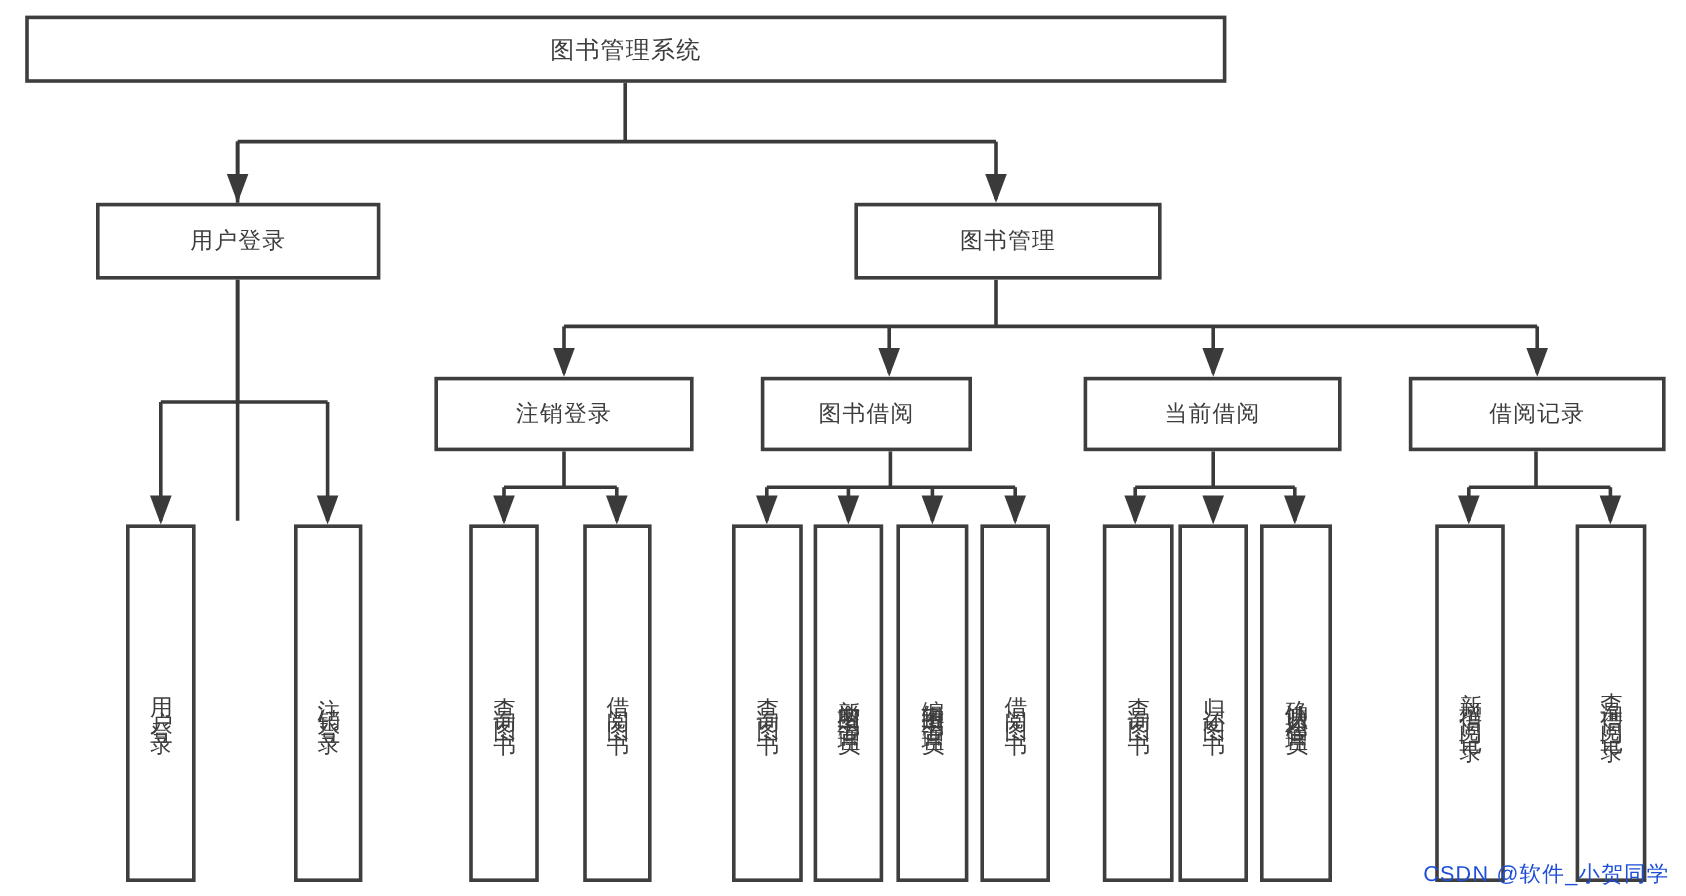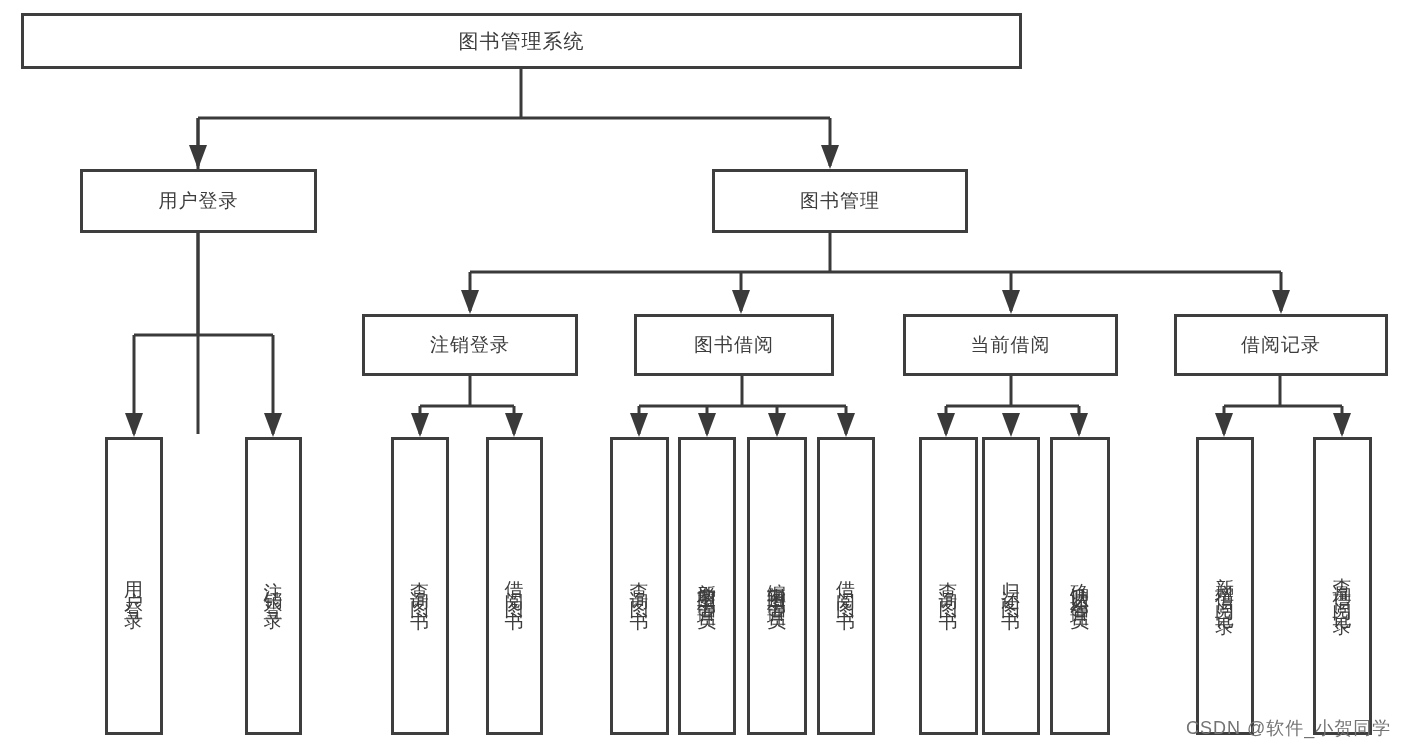--- a/index.html
+++ b/index.html
@@ -13,21 +13,21 @@
     border:3px solid #3e3e3e;display:flex;align-items:center;justify-content:center;
     z-index:1;font-size:19px;letter-spacing:1px;white-space:nowrap;
   }
   .node.root{font-size:20px;}
   .vnode{padding:6px 0;}
   .vnode span{
     writing-mode:vertical-rl;text-orientation:mixed;
     letter-spacing:10px;line-height:1;font-size:19px;display:block;
   }
   .watermark{
-    position:absolute;z-index:2;color:#737373;font-size:18px;letter-spacing:1px;
+    position:absolute;z-index:2;color:#1d4ed8;font-size:18px;letter-spacing:1px;
     white-space:nowrap;
   }
 </style>
 </head>
 <body>
 
 <div id="stage">
 
   <svg id="wires" width="1405" height="747" viewBox="0 0 1405 747">
     <g stroke="#3a3a3a" stroke-width="3" fill="none">
@@ -104,21 +104,21 @@
   <div class="node" style="left:80px;top:169px;width:237px;height:64px;">
     <span>用户登录</span>
   </div>
   <div class="node" style="left:712px;top:169px;width:256px;height:64px;">
     <span>图书管理</span>
   </div>
 
   <div class="node" style="left:362px;top:314px;width:216px;height:62px;">
     <span>注销登录</span>
   </div>
-  <div class="node" style="left:634px;top:314px;width:200px;height:62px;">
+  <div class="node" style="left:634px;top:314px;width:176px;height:62px;">
     <span>图书借阅</span>
   </div>
   <div class="node" style="left:903px;top:314px;width:215px;height:62px;font-family:Liberation Mono, monospace;">
     <span>当前借阅</span>
   </div>
   <div class="node" style="left:1174px;top:314px;width:214px;height:62px;">
     <span>借阅记录</span>
   </div>
 
   <div class="node vnode" style="left:105px;top:437px;width:58px;height:298px;">

